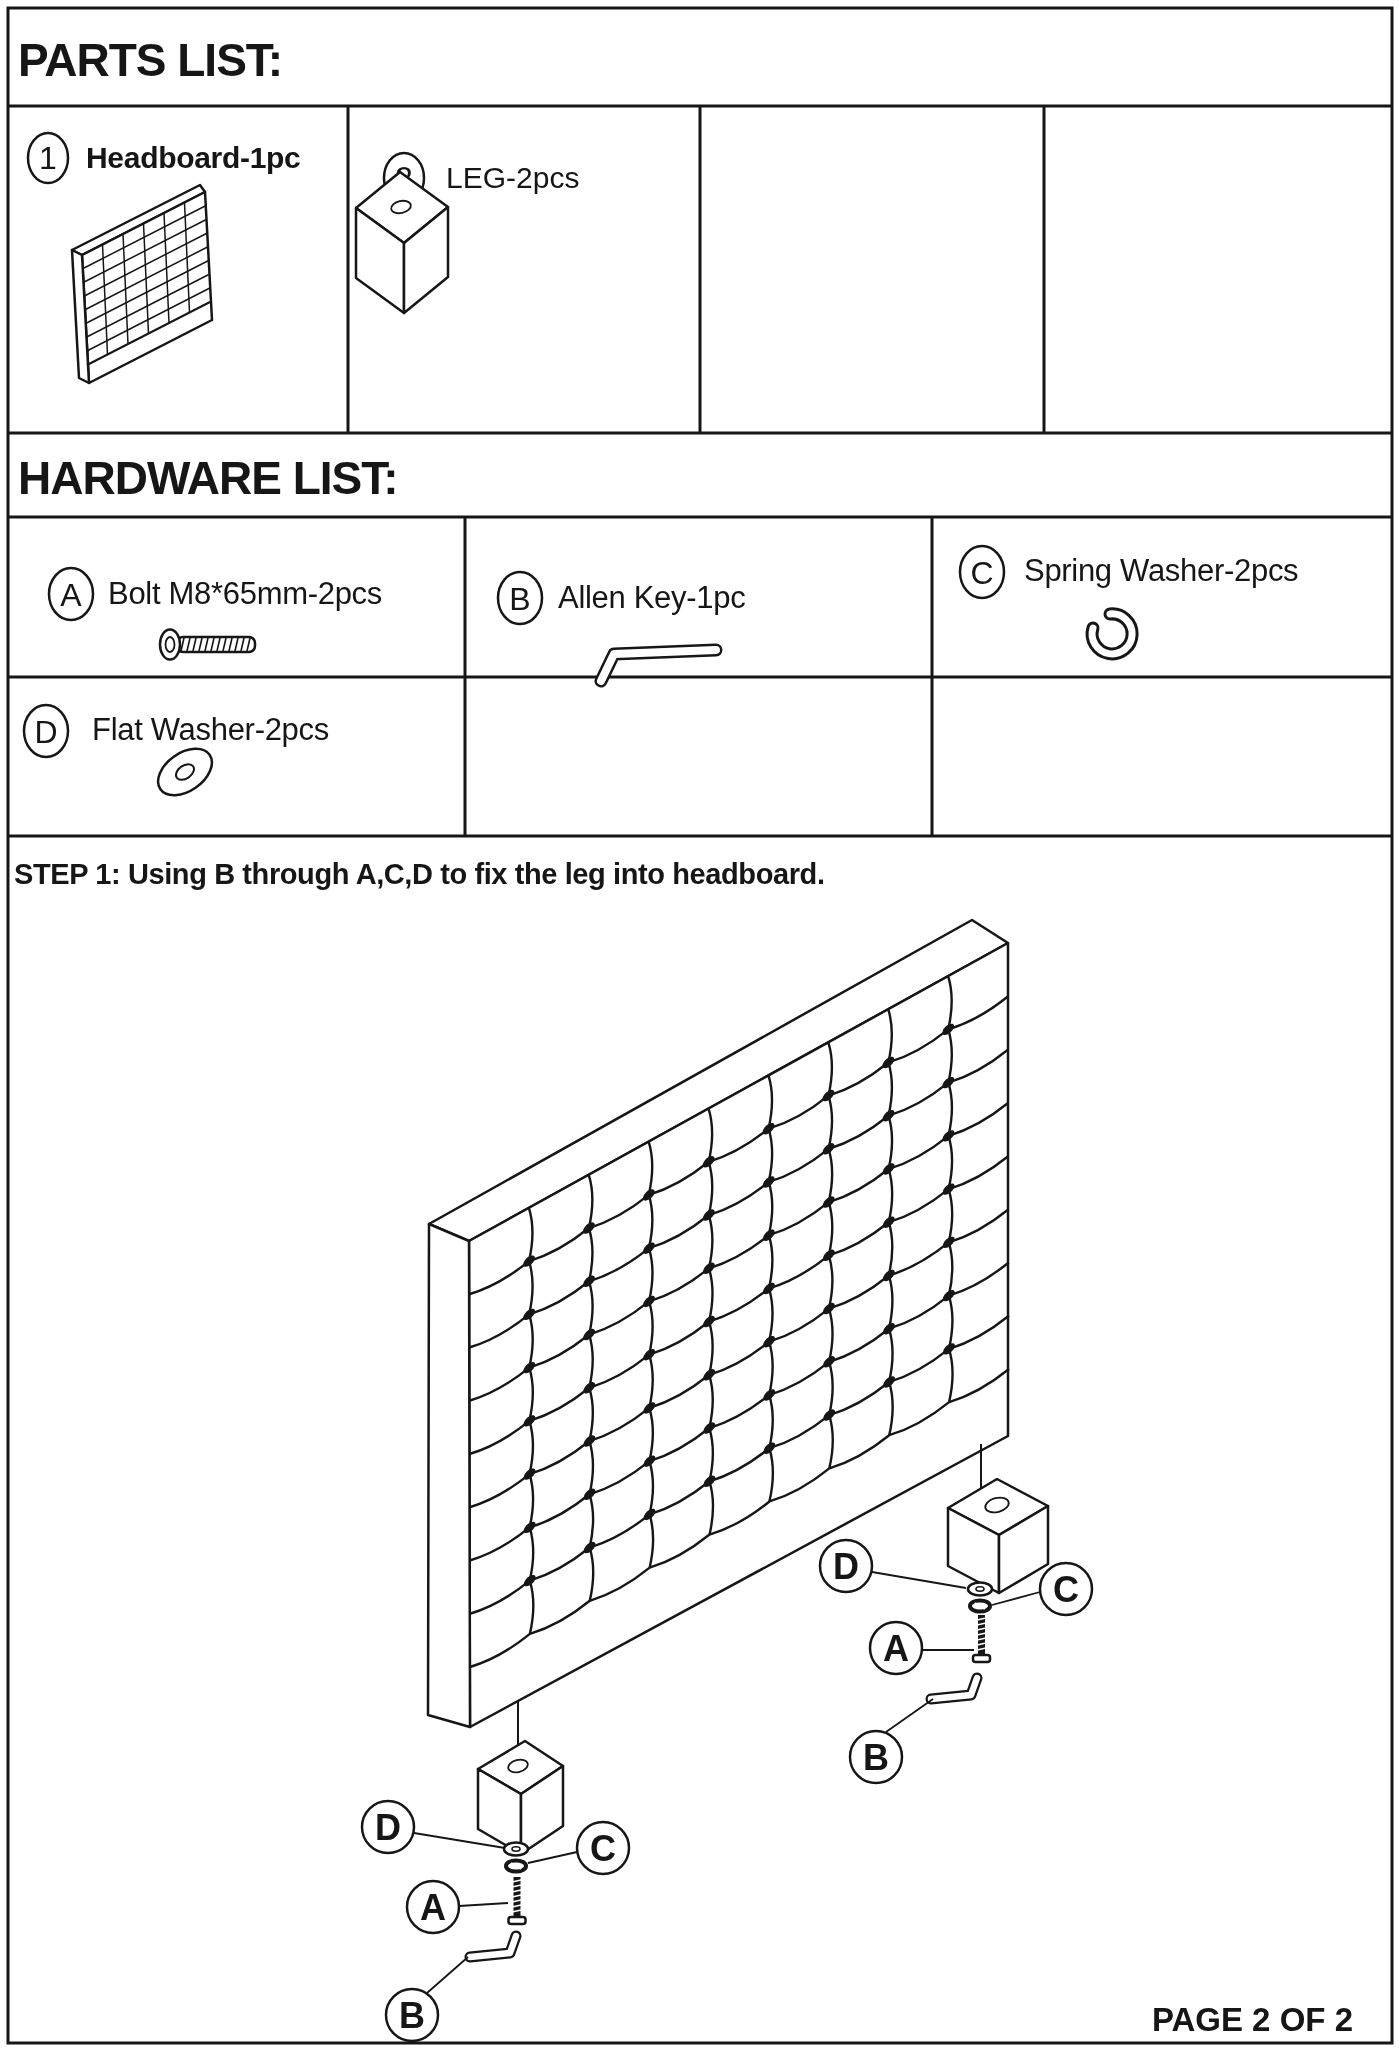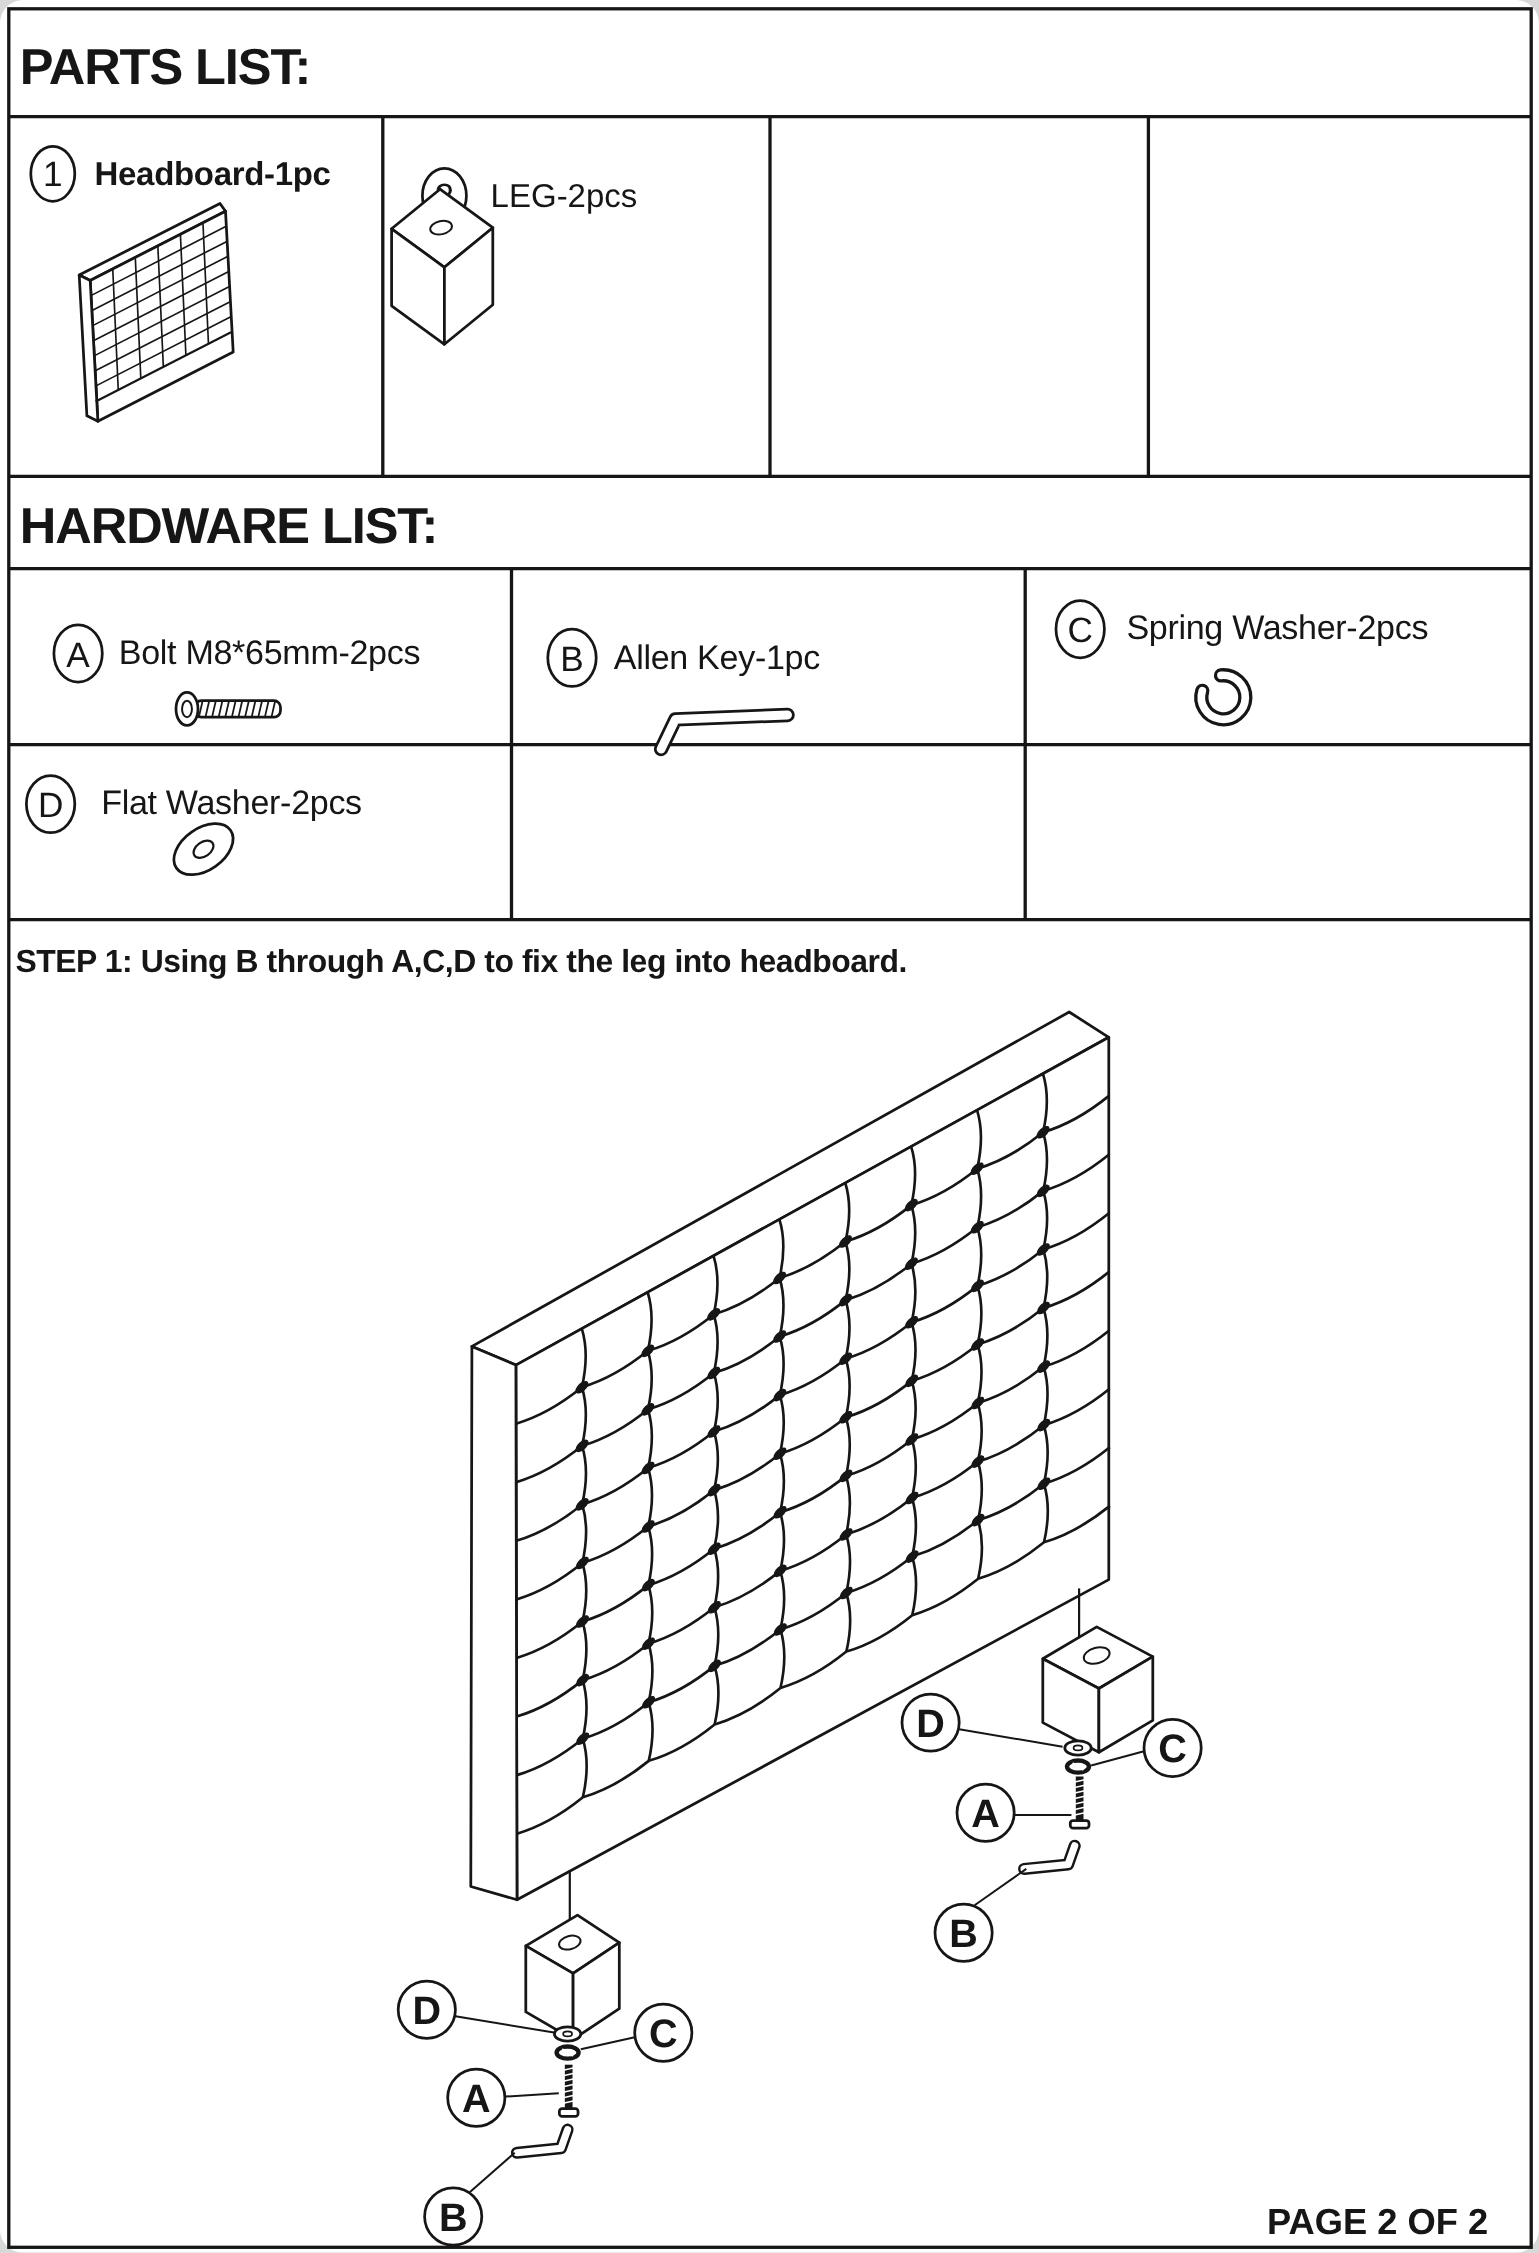--- a/index.html
+++ b/index.html
@@ -1,17 +1,17 @@
 <!DOCTYPE html>
 <html><head>
 <meta charset="utf-8">
 <style>
   html,body{margin:0;padding:0;background:#d8d8d8;}
   .page{position:relative;width:1399px;height:2048px;background:#ffffff;margin:0 auto;
-        font-family:"Liberation Sans", sans-serif;border-radius:21px;}
+        font-family:"Liberation Sans", sans-serif;}
   svg{display:block}
   svg text{font-family:"Liberation Sans", sans-serif;fill:#161616;}
   .h1{font-size:46px;font-weight:900;letter-spacing:-1px;}
   .plabel-bold{font-size:30px;font-weight:700;letter-spacing:-0.3px;}
   .plabel{font-size:30px;font-weight:500;}
   .hlabel{font-size:31px;font-weight:500;letter-spacing:-0.3px;}
   .circ-letter{font-size:32px;font-weight:500;text-anchor:middle;}
   .callout-letter{font-size:36px;font-weight:700;text-anchor:middle;}
   .step{font-size:29px;font-weight:700;letter-spacing:-0.4px;}
   .pagenum{font-size:33px;font-weight:800;text-anchor:end;}

